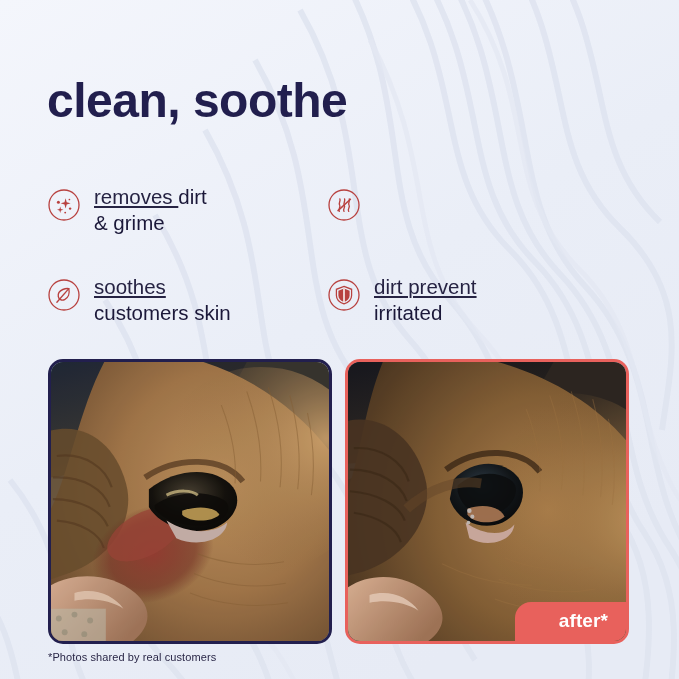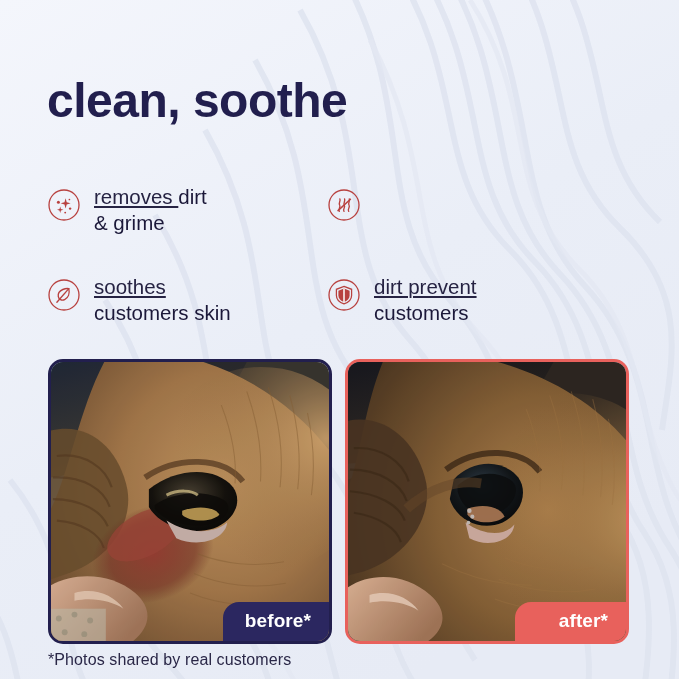--- a/index.html
+++ b/index.html
@@ -125,21 +125,21 @@
   }
   .photo-tag.before { background: #2b2760; }
   .photo-tag.after  { background: #e8615c; padding-left: 44px; }
 
   
   .footnote {
     position: absolute;
     left: 48px;
     top: 651px;
     z-index: 2;
-    font-size: 16px;
+    font-size: 11px;
     color: #2a2747;
     letter-spacing: 0.1px;
   }
 </style>
 </head>
 <body>
 
 <div id="page">
 
   <div class="bg-waves">
@@ -236,21 +236,21 @@
           <circle cx="17" cy="17" r="15" fill="none" stroke="#b8413f" stroke-width="1.3"></circle>
           <path d="M17 8.4 L24.6 11.3 L24.6 17.4 C24.6 21.5 21.3 24.4 17 25.9
                    C12.7 24.4 9.4 21.5 9.4 17.4 L9.4 11.3 Z" fill="none" stroke="#b8413f" stroke-width="1.25"></path>
           <path d="M17 10.6 L22.6 12.7 L22.6 17.4 C22.6 20.5 20.2 22.8 17 24.0
                    C13.8 22.8 11.4 20.5 11.4 17.4 L11.4 12.7 Z" fill="#b8413f"></path>
           <path d="M17 10.6 L17 24.0" stroke="#ffffff" stroke-width="1.5"></path>
         </svg>
       </span>
       <span class="feature-text">
         <span class="light">dirt prevent</span><br>
-        <span class="bold">customers</span>
+        <span class="bold">irritated</span>
       </span>
     </div>
   </div>
 
   <div class="photos">
 
     <div class="photo-card before">
       <div class="photo-inner">
         <div class="dog">
           <svg viewBox="0 0 284 285" preserveAspectRatio="xMidYMid slice">
@@ -326,21 +326,20 @@
               <circle cx="8" cy="262" r="3"></circle>
                 <circle cx="24" cy="258" r="3"></circle>
               <circle cx="40" cy="264" r="3"></circle>
                 <circle cx="14" cy="276" r="3"></circle>
               <circle cx="34" cy="278" r="3"></circle>
             </g>
             <rect width="284" height="285" fill="#120e0a" opacity="0.07"></rect>
           </svg>
         </div>
       </div>
-      <span class="photo-tag before">before*</span>
     </div>
 
     <div class="photo-card after">
       <div class="photo-inner">
         <div class="dog">
           <svg viewBox="0 0 284 285" preserveAspectRatio="xMidYMid slice">
             <defs>
               <radialGradient id="aMuzzle" cx="0.72" cy="0.55" r="0.9">
                 <stop offset="0%" stop-color="#bb8b52"></stop>
                 <stop offset="45%" stop-color="#8a6438"></stop>

